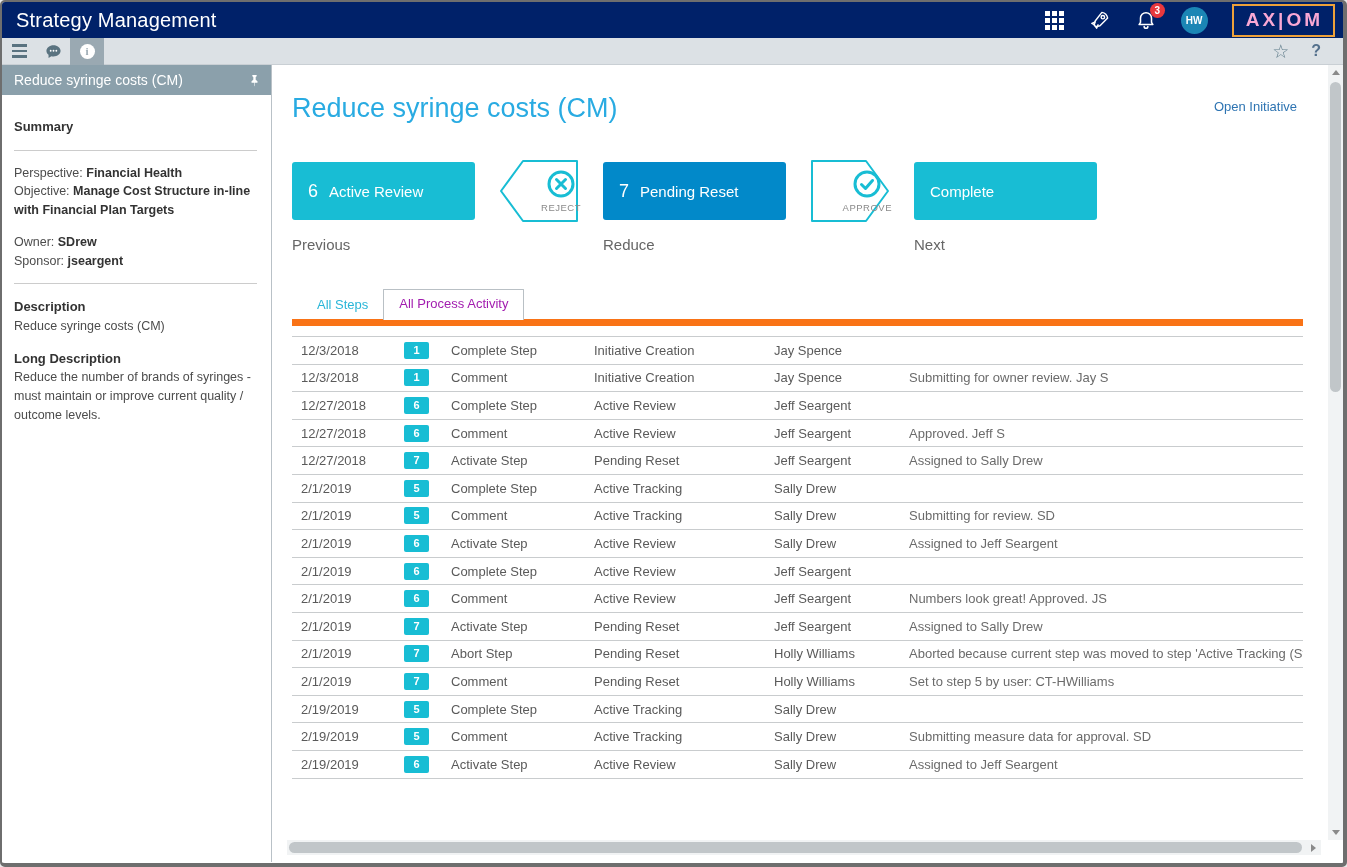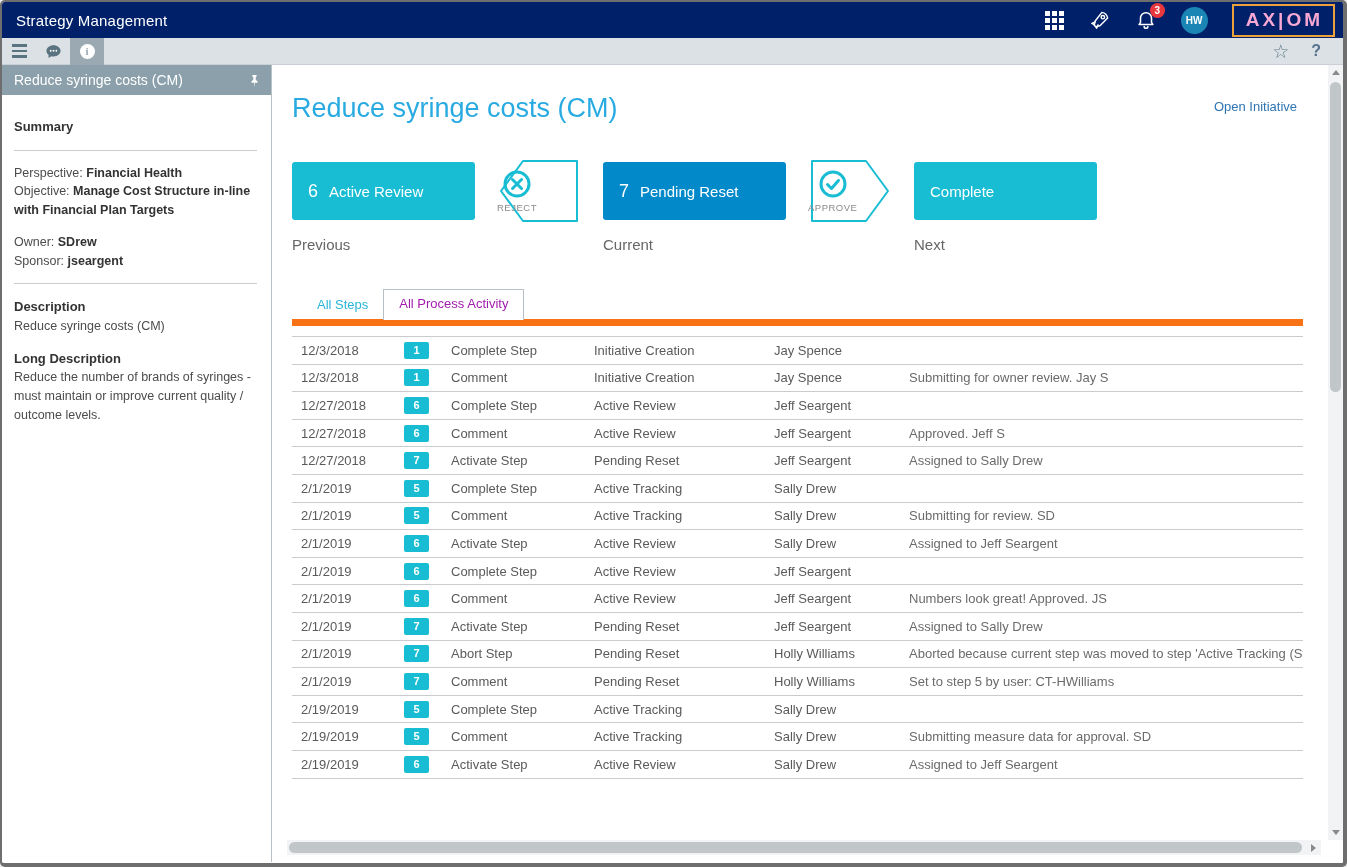--- a/index.html
+++ b/index.html
@@ -10,21 +10,21 @@
     width:1347px; height:867px; background:#fff; position:relative;
     border:2px solid #6e6e6e; border-right-width:4px; border-bottom-width:4px;
     border-radius:5px; overflow:hidden;
   }
 
   
   .topbar{
     height:36px; background:#002169; display:flex; align-items:center;
     padding:0 6px 0 14px; color:#fff;
   }
-  .topbar-title{ font-size:15px; letter-spacing:.2px; }
+  .topbar-title{ font-size:20px; letter-spacing:.2px; }
   .topbar-right{ margin-left:auto; display:flex; align-items:center; gap:24px; }
   .appgrid{ display:grid; grid-template-columns:repeat(3,5px); grid-template-rows:repeat(3,5px); gap:2px; cursor:pointer; }
   .appgrid i{ background:#fff; display:block; }
   .icon-btn{ display:flex; align-items:center; justify-content:center; cursor:pointer; position:relative; }
   .badge{
     position:absolute; top:-6px; right:-8px; min-width:15px; height:15px; border-radius:8px;
     background:#e8383d; color:#fff; font-size:10px; font-weight:bold; line-height:15px; text-align:center; padding:0 2px;
   }
   .avatar{
     width:27px; height:27px; border-radius:50%; background:#1b86b5; color:#fff;
@@ -88,21 +88,21 @@
     width:183px; height:58px; border-radius:3px; color:#fff; display:flex; align-items:center;
     padding-left:16px; cursor:pointer;
   }
   .wf-box.cyan{ background:#18bdd4; }
   .wf-box.blue{ background:#0289c9; }
   .wf-num{ font-size:18px; margin-right:11px; }
   .wf-label{ font-size:15px; }
   .wf-caption{ margin-top:16px; font-size:15px; color:#666; }
   .wf-arrow{
     width:84px; height:66px; position:relative; margin:-4px 22px 0 22px; cursor:pointer;
-    display:flex; flex-direction:column; align-items:flex-start; justify-content:center;
+    display:flex; flex-direction:column; align-items:flex-end; justify-content:center;
   }
   .wf-arrow svg.shape{ position:absolute; inset:0; }
   .wf-arrow .inner{ position:relative; display:flex; flex-direction:column; align-items:center; }
   .wf-arrow-label{ font-size:9.5px; color:#8a8a8a; letter-spacing:.5px; margin-top:3px; }
 
   
   .tabs{ margin-top:36px; display:flex; align-items:flex-end; border-bottom:7px solid #f97316; padding-left:10px; }
   .tab{ padding:6px 15px 7px; font-size:13px; cursor:pointer; color:#29b6d8; }
   .tab.active{
     color:#a21caf; background:#fff; border:1px solid #b9c0c5; border-bottom:none;
@@ -279,21 +279,21 @@
               </svg>
               <span class="wf-arrow-label">REJECT</span>
             </div>
           </div>
 
           <div class="wf-col">
             <div class="wf-box blue">
               <span class="wf-num">7</span>
               <span class="wf-label">Pending Reset</span>
             </div>
-            <div class="wf-caption">Current</div>
+            <div class="wf-caption">Reduce</div>
           </div>
 
           <div class="wf-arrow">
             <svg class="shape" viewBox="0 0 84 66">
               <polygon points="4,3 58,3 80,33 58,63 4,63" fill="#ffffff" stroke="#18bdd4" stroke-width="2" stroke-linejoin="round"></polygon>
             </svg>
             <div class="inner">
               <svg width="30" height="30" viewBox="0 0 30 30">
                 <circle cx="15" cy="15" r="12" fill="none" stroke="#18bdd4" stroke-width="3"></circle>
                 <path d="M9.5 15.5l4 4 7-8" fill="none" stroke="#18bdd4" stroke-width="3" stroke-linecap="round" stroke-linejoin="round"></path>

